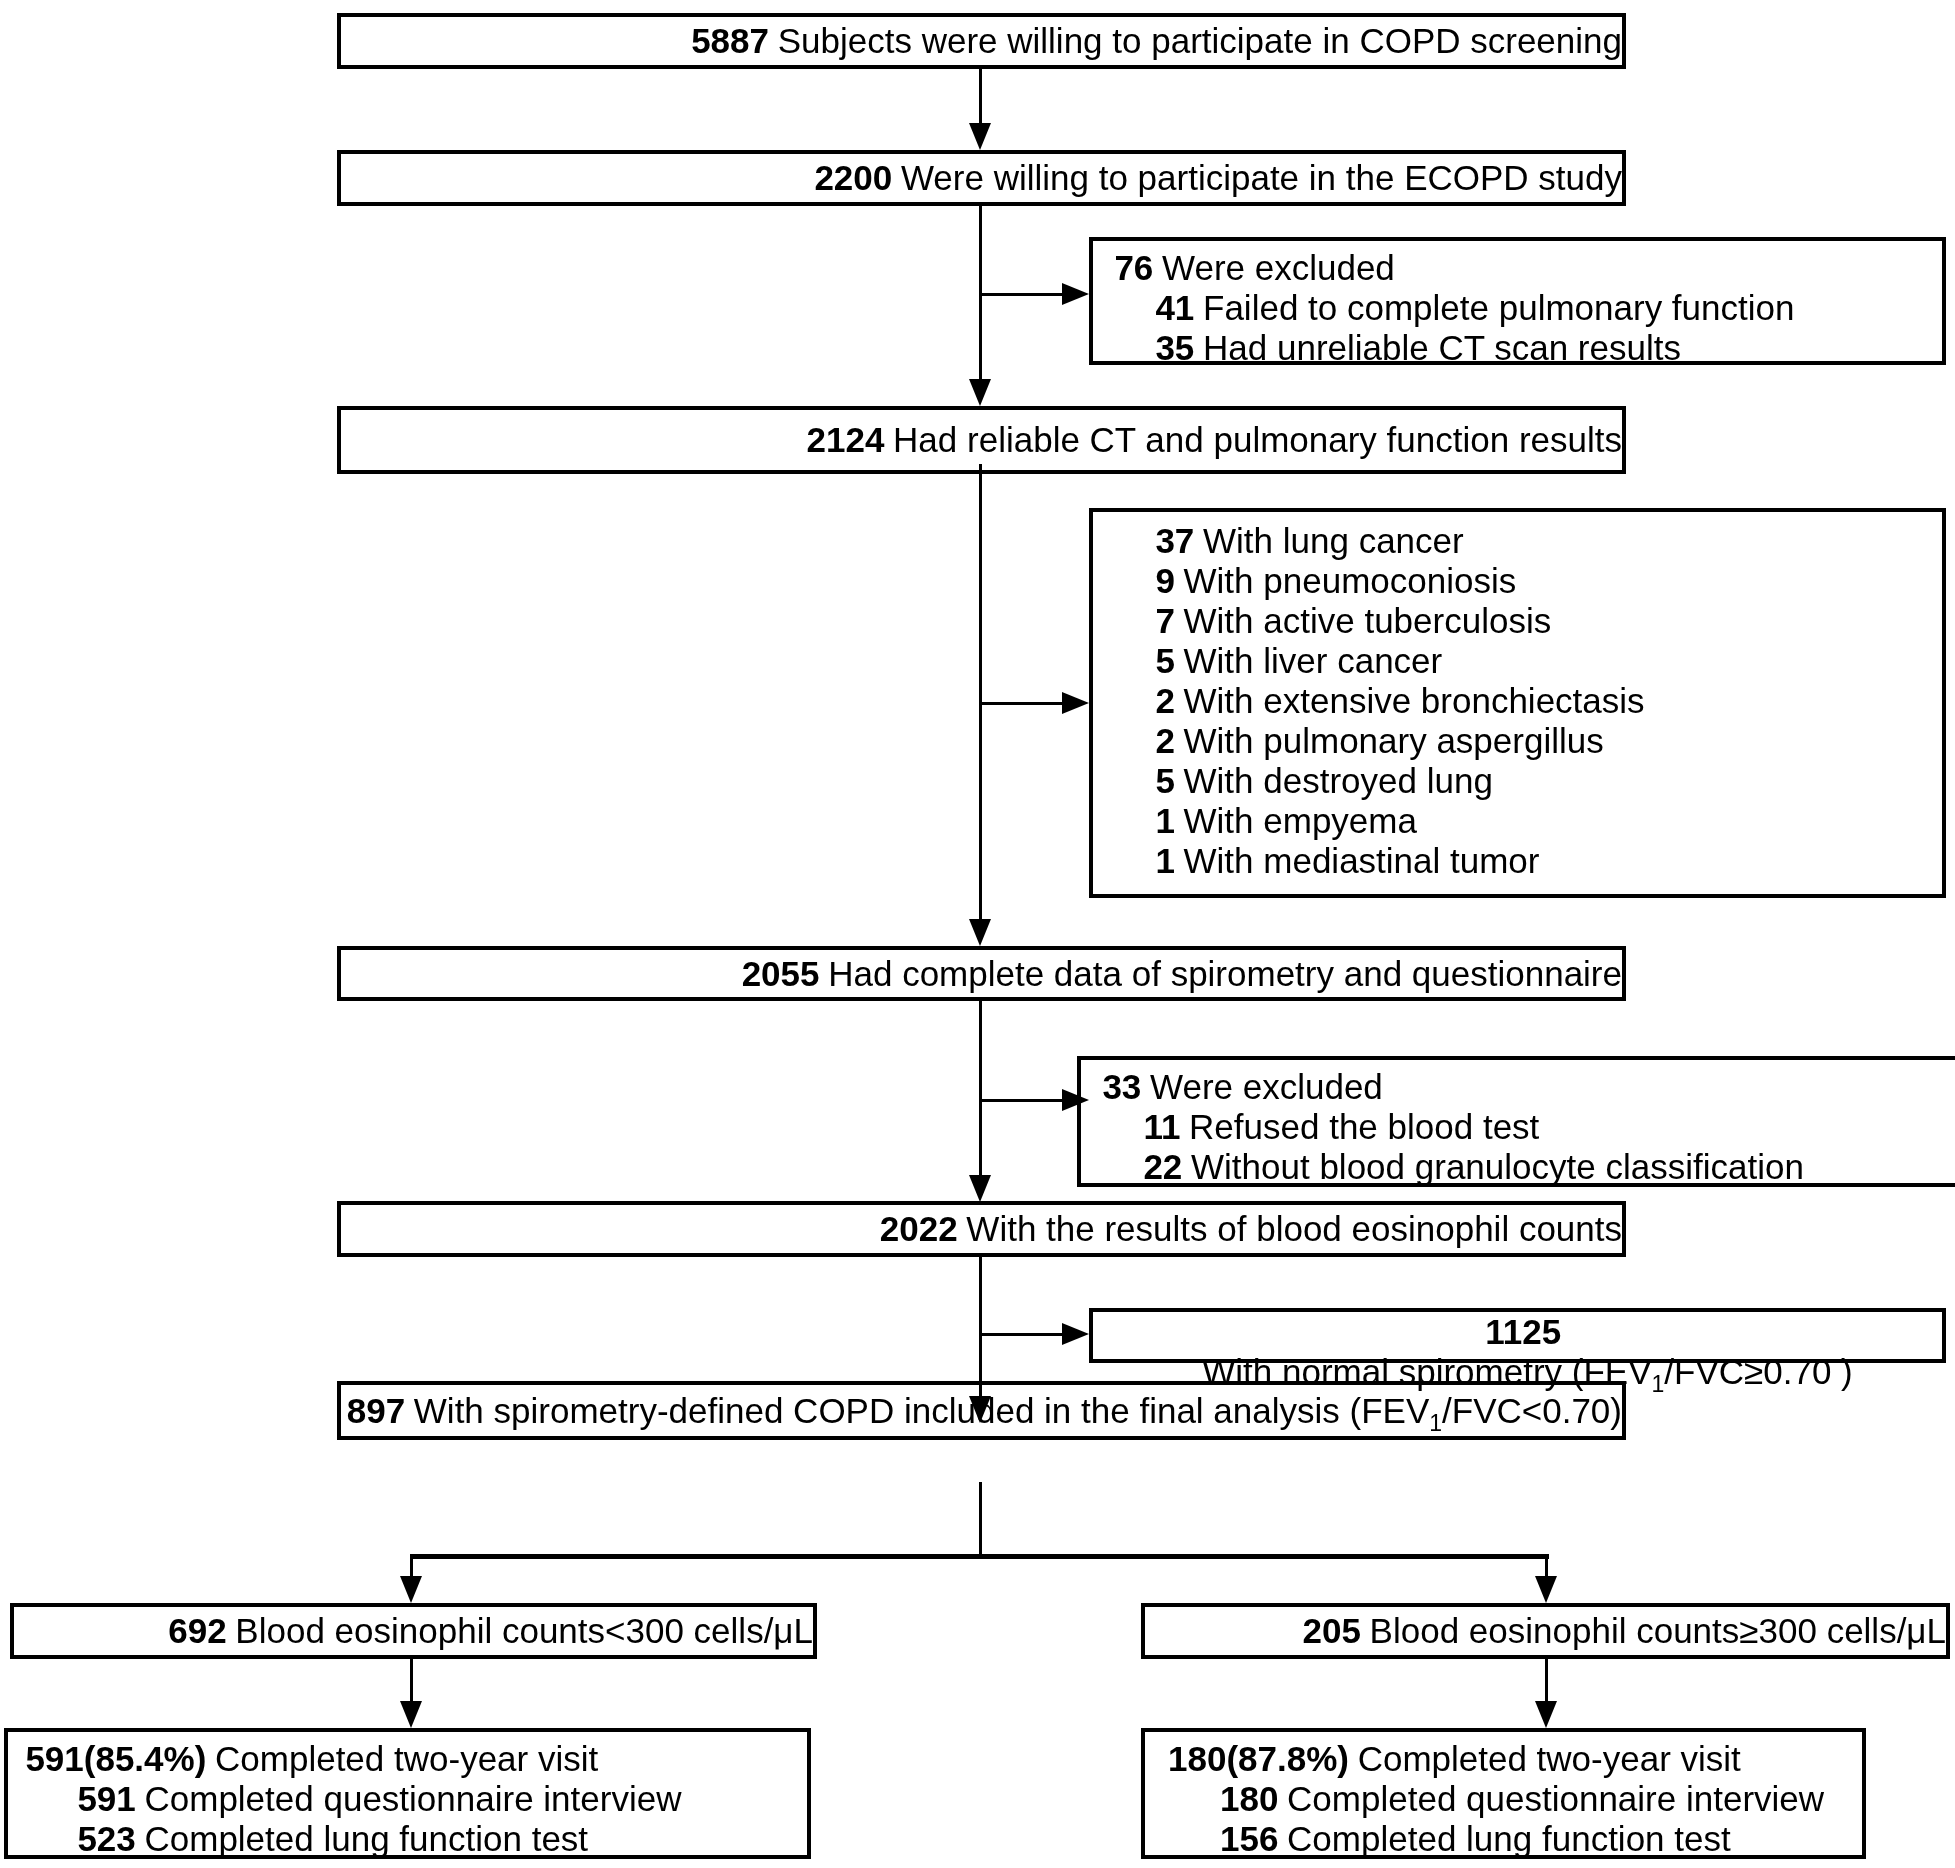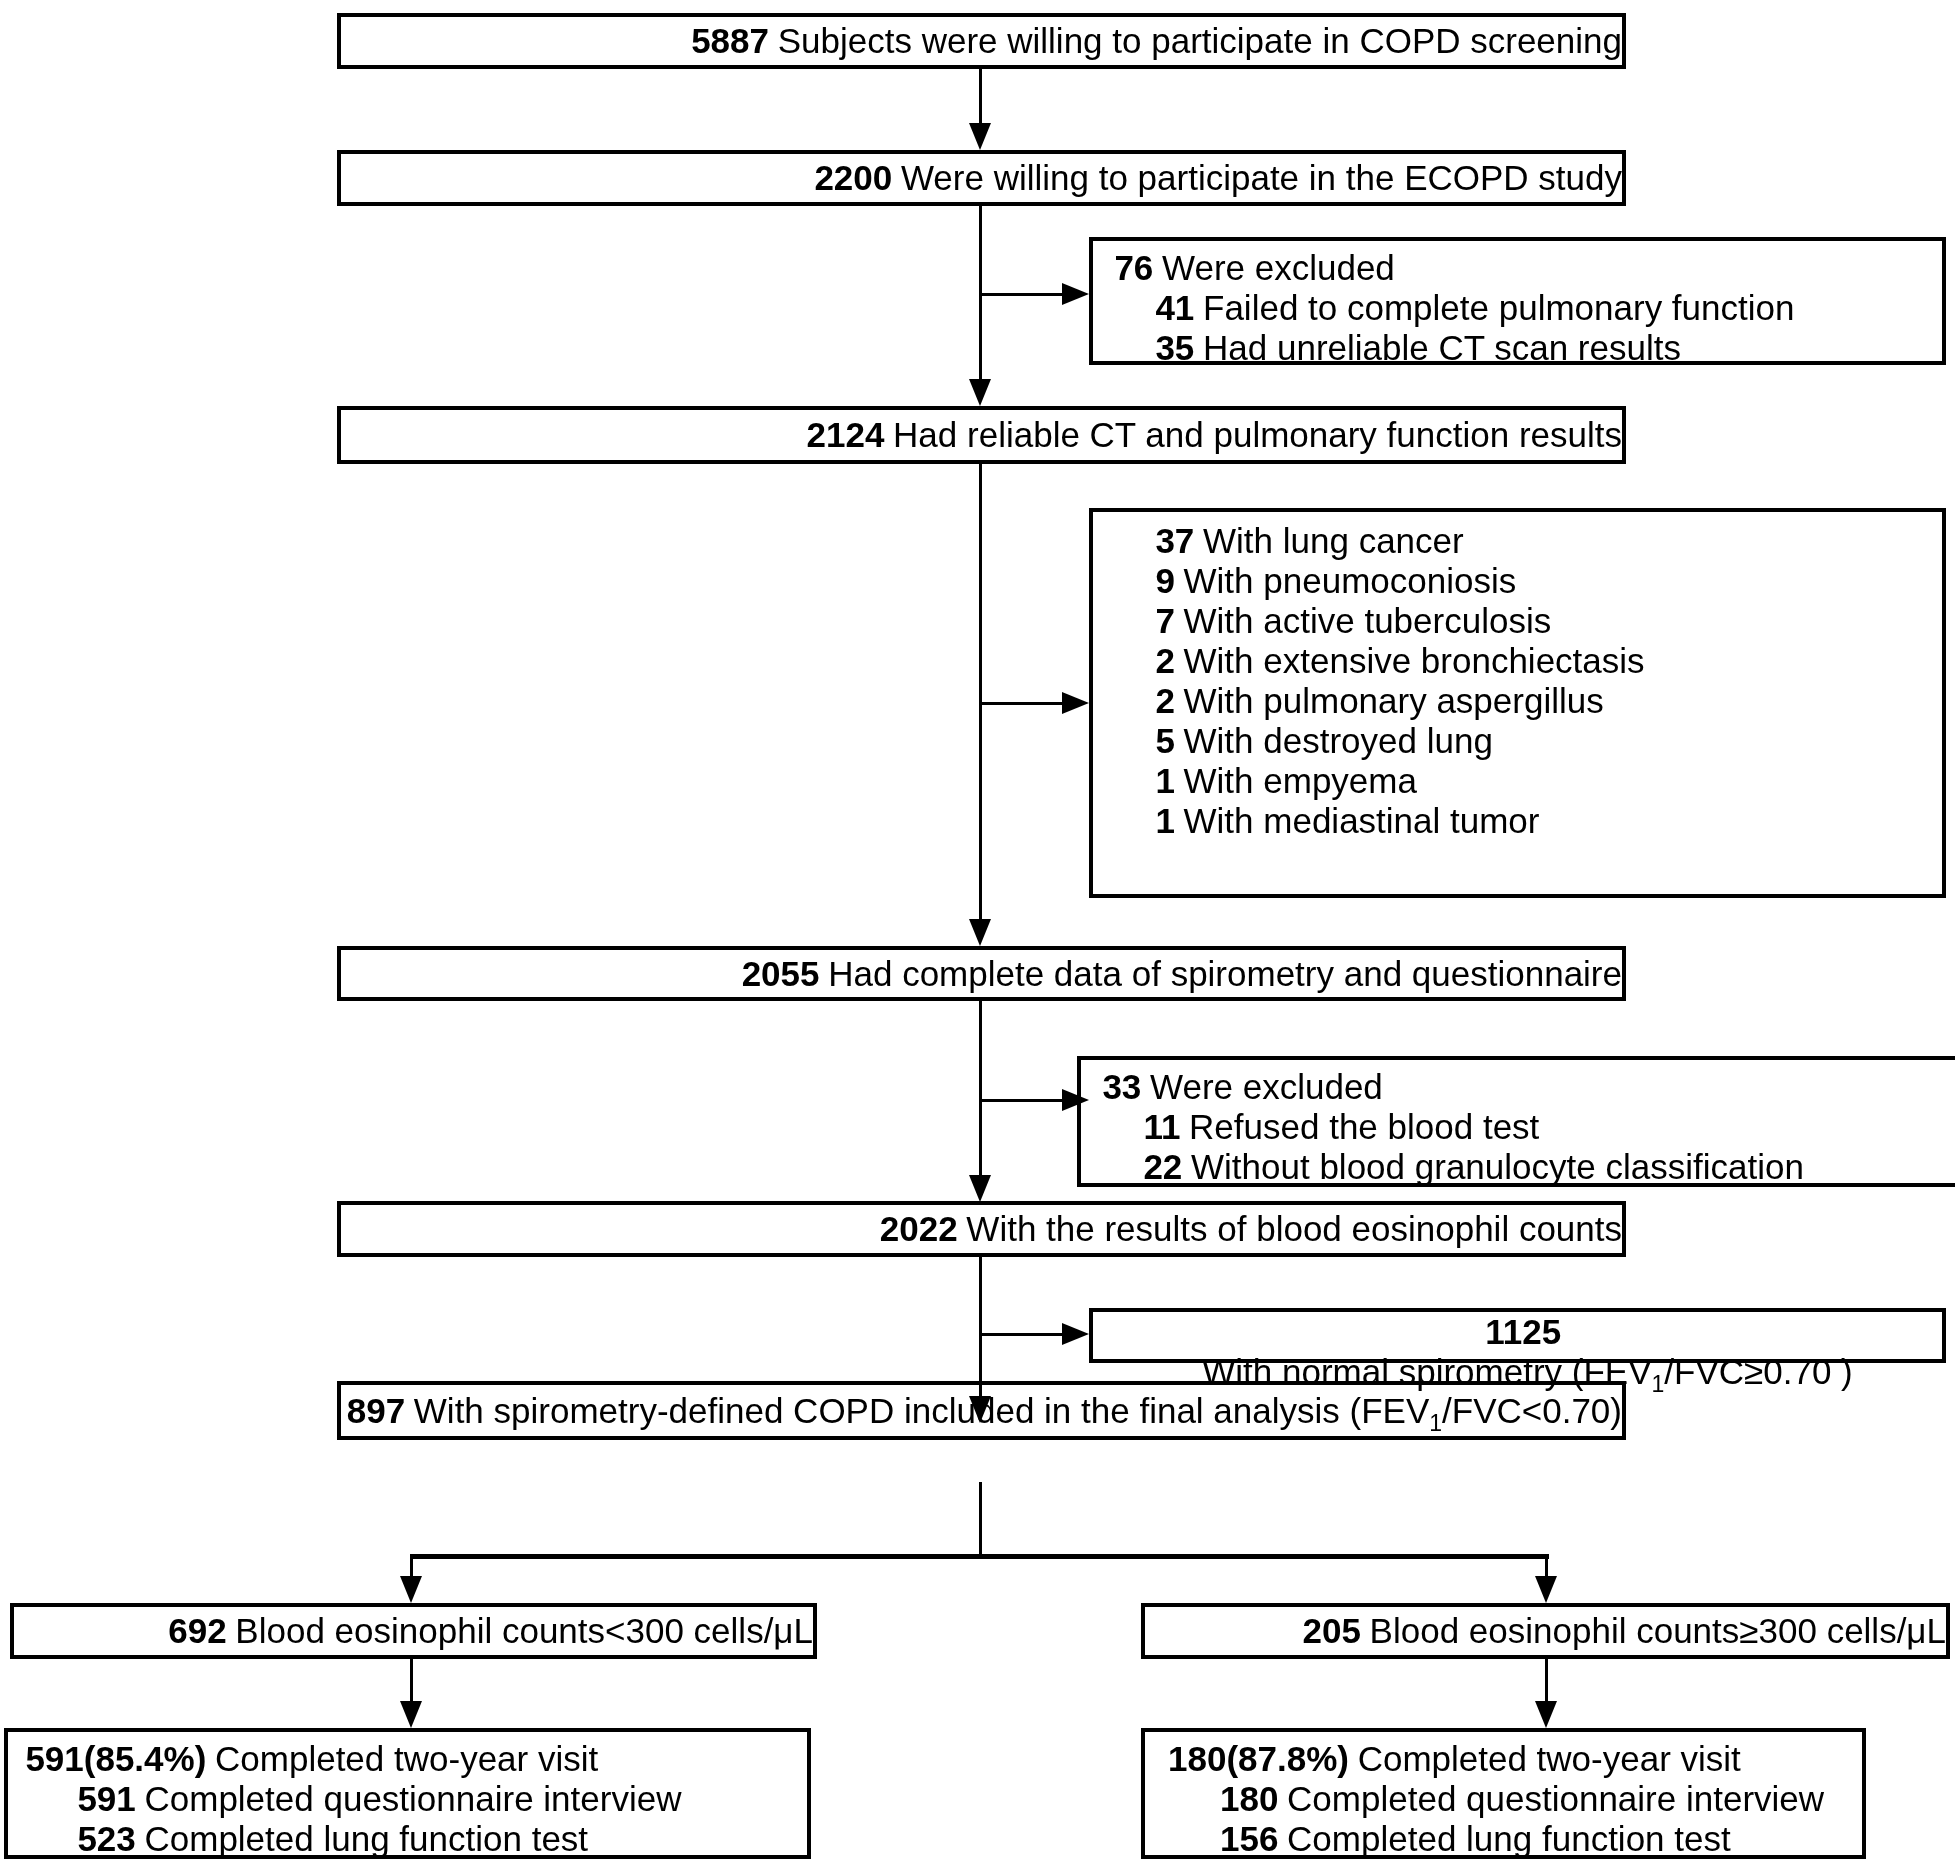--- a/index.html
+++ b/index.html
@@ -65,21 +65,21 @@
   <div class="box center-box" style="left:337px;top:12.7px;width:1289px;height:56px;">
     <span class="num">5887</span>
     <span>Subjects were willing to participate in COPD screening</span>
   </div>
 
   <div class="box center-box" style="left:337px;top:150px;width:1289px;height:56px;">
     <span class="num">2200</span>
     <span>Were willing to participate in the ECOPD study</span>
   </div>
 
-  <div class="box center-box" style="left:337px;top:406px;width:1289px;height:58px;">
+  <div class="box center-box" style="left:337px;top:406px;width:1289px;height:68px;">
     <span class="num">2124</span>
     <span>Had reliable CT and pulmonary function results</span>
   </div>
 
   <div class="box center-box" style="left:337px;top:946px;width:1289px;height:55px;">
     <span class="num">2055</span>
     <span>Had complete data of spirometry and questionnaire</span>
   </div>
 
   <div class="box center-box" style="left:337px;top:1201px;width:1289px;height:56px;">
@@ -108,20 +108,23 @@
     <div class="item">
       <span class="num">37</span><span>With lung cancer</span>
     </div>
     <div class="item">
       <span class="num">9</span><span>With pneumoconiosis</span>
     </div>
     <div class="item">
       <span class="num">7</span><span>With active tuberculosis</span>
     </div>
     <div class="item">
+      <span class="num">5</span><span>With liver cancer</span>
+    </div>
+    <div class="item">
       <span class="num">2</span><span>With extensive bronchiectasis</span>
     </div>
     <div class="item">
       <span class="num">2</span><span>With pulmonary aspergillus</span>
     </div>
     <div class="item">
       <span class="num">5</span><span>With destroyed lung</span>
     </div>
     <div class="item">
       <span class="num">1</span><span>With empyema</span>

